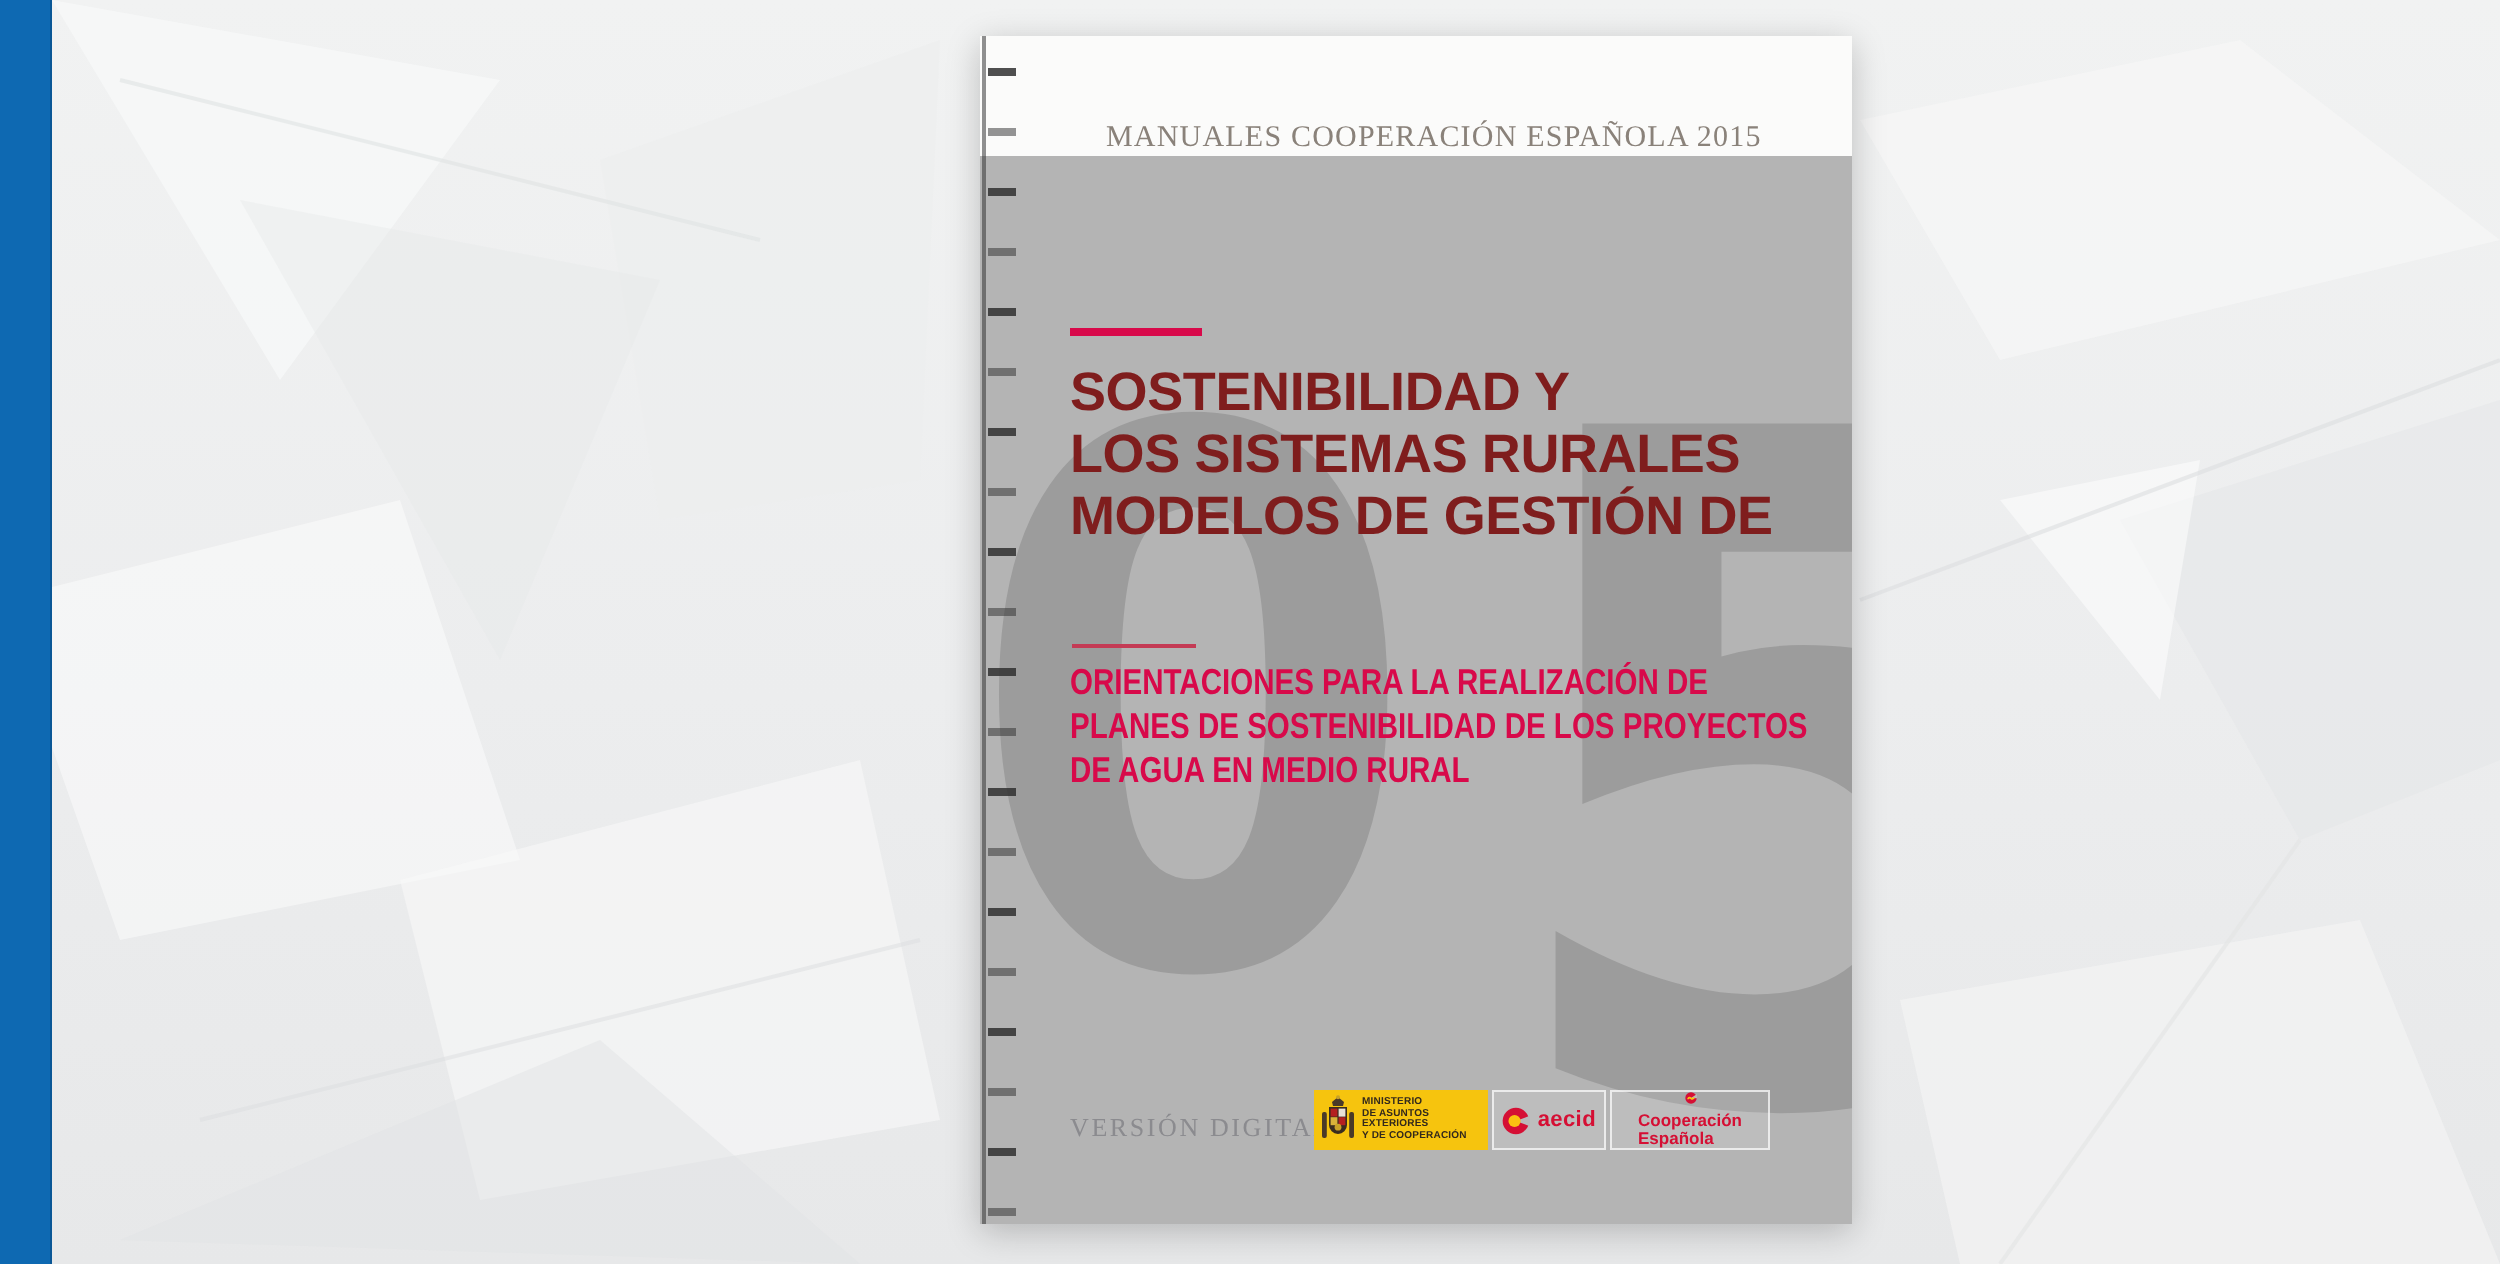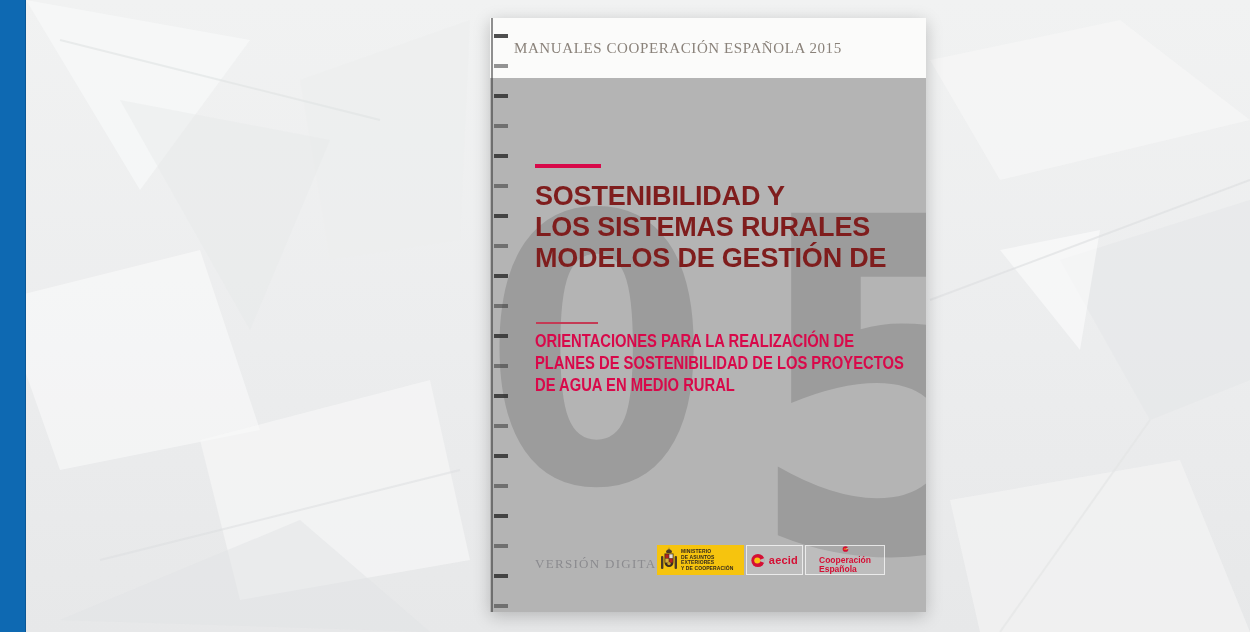--- a/index.html
+++ b/index.html
@@ -10,21 +10,21 @@
            background:linear-gradient(180deg,#f1f2f2 0%,#ecedee 55%,#e7e8e9 100%); overflow:hidden; }
   .crumple { position:absolute; left:0; top:0; width:1250px; height:632px; pointer-events:none; }
 
   .blue-stripe { position:absolute; left:0; top:0; width:26px; height:632px;
                  background:#0e69b2; border-right:1px solid #0a5796; }
 
   
   .cover { position:absolute; left:490px; top:18px; width:436px; height:594px;
            box-shadow:0 4px 16px rgba(0,0,0,0.22); }
   .cover-header { position:absolute; left:0; top:0; width:436px; height:60px; background:#fbfbfa;
-                  display:flex; align-items:center; padding-left:24px; }
+                  display:flex; align-items:flex-end; padding-left:63px; }
   .series-title { font-family:"Liberation Serif", serif; font-size:15px; letter-spacing:0.6px;
                   color:#8a827a; }
   .cover-body { position:absolute; left:0; top:60px; width:436px; height:534px;
                 background:#b4b4b4; overflow:hidden; }
 
   
   .digit { position:absolute; font-family:"DejaVu Sans", sans-serif; font-weight:bold;
            color:#9c9c9c; line-height:1; user-select:none; }
   .digit-0 { font-size:372px; left:-6px; top:90px; transform:scaleX(0.87); transform-origin:left top; }
   .digit-5 { font-size:464px; left:252px; top:80px; }

